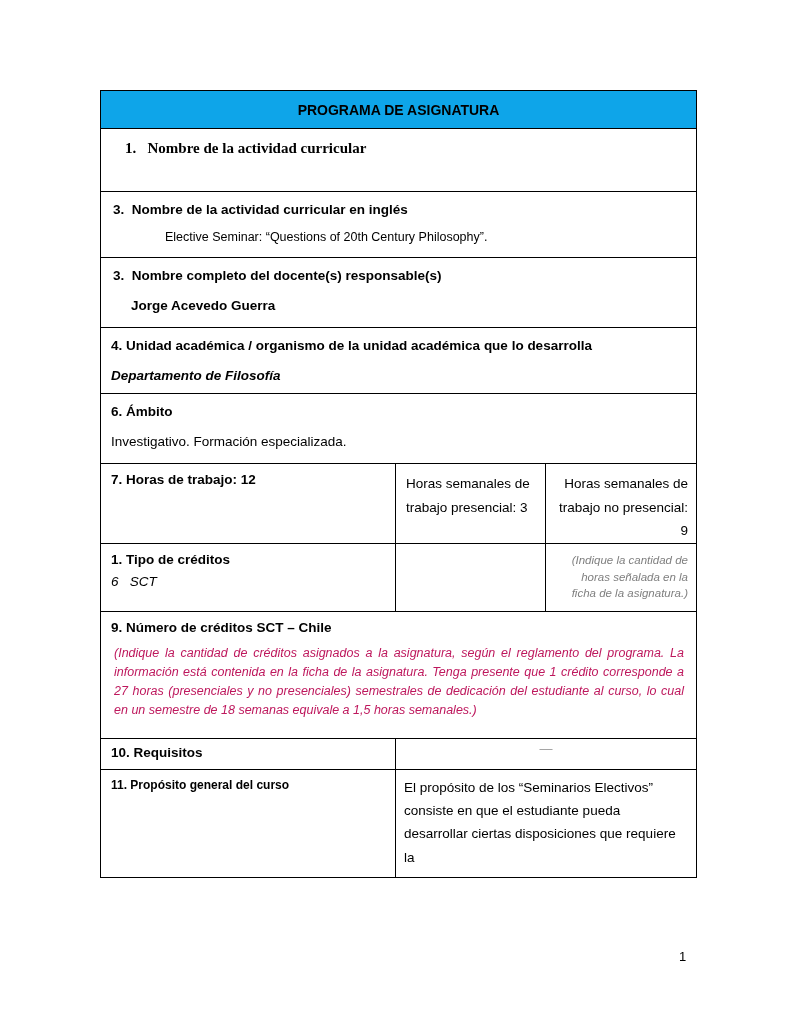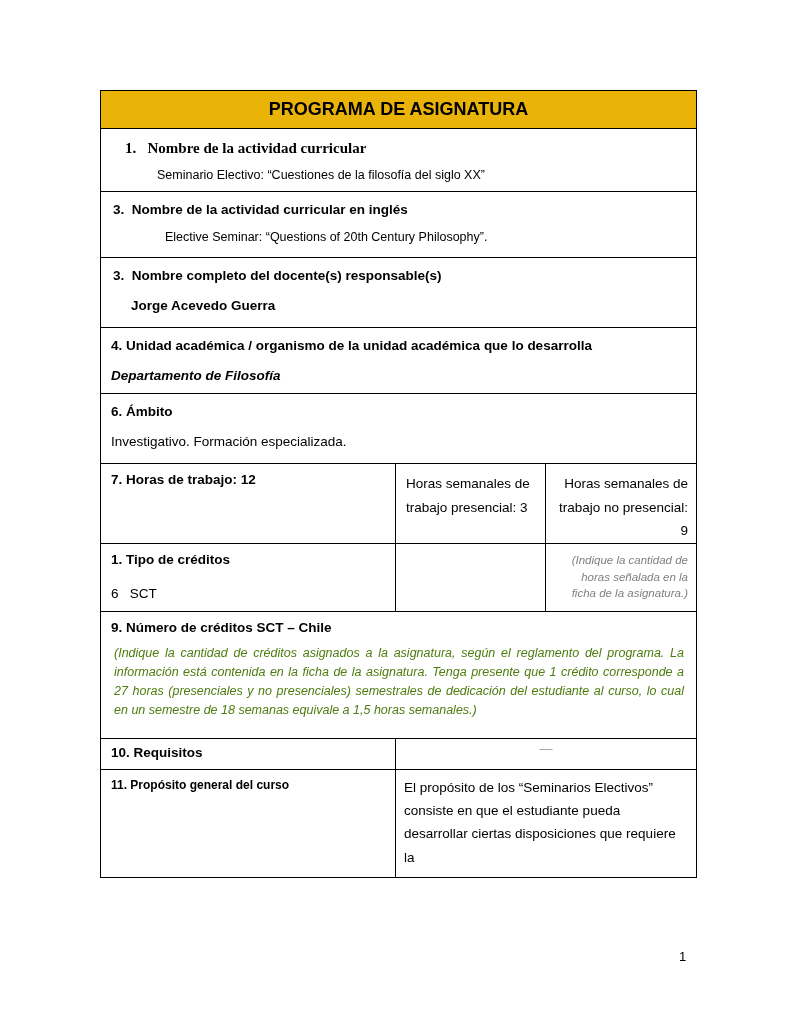--- a/index.html
+++ b/index.html
@@ -10,22 +10,22 @@
   }
   .doc-table {
     position:absolute; left:100px; top:90px; width:597px;
     border:1px solid #000; box-sizing:border-box; background:#fff;
   }
   .row { box-sizing:border-box; border-top:1px solid #000; position:relative; }
   .row:first-child { border-top:none; }
   .pre { white-space:pre-wrap; }
 
   .header-row {
-    height:37px; background:#eab308; display:flex; align-items:center; justify-content:center;
-    font-weight:bold; font-size:18px;
+    height:37px; background:#0ea5e9; display:flex; align-items:center; justify-content:center;
+    font-weight:bold; font-size:14px;
   }
 
   .t { font-weight:bold; font-size:13.5px; }
 
   .r1 { height:63px; padding:11px 10px 0 24px; }
   .r1 .t { font-family:"Liberation Serif", serif; font-size:15px; }
   .r1 .v { margin-top:11px; padding-left:32px; font-size:12.5px; }
 
   .r2 { height:66px; padding:10px 10px 0 12px; }
   .r2 .v { margin-top:13px; padding-left:52px; font-size:12.5px; }
@@ -46,26 +46,26 @@
   .cell { box-sizing:border-box; padding:8px 8px 0 10px; }
   .c-left  { width:294px; }
   .c-mid   { width:150px; border-left:1px solid #000; }
   .c-right { flex:1; border-left:1px solid #000;text-align:right; }
 
   .r7 { height:80px; }
   .r7 .c-left { font-weight:bold; font-size:13.5px; }
   .r7 .c-mid, .r7 .c-right { font-size:13.5px; line-height:1.75; }
 
   .r8 { height:68px; }
-  .r8 .c-left .v { margin-top:19px; font-size:13.5px; }
+  .r8 .c-left .v { margin-top:7px; font-size:13.5px;font-style:italic; }
   .r8 .c-right { color:#7f7f7f; font-style:italic; font-size:11.5px; line-height:1.45; }
 
   .r9 { height:127px; padding:8px 12px 0 10px; }
   .r9 .note {
-    margin-top:9px; padding-left:3px; color:#4d7c0f; font-style:italic;
+    margin-top:9px; padding-left:3px; color:#be185d; font-style:italic;
     font-size:12.5px; line-height:1.52; text-align:justify;
   }
 
   .r10 { height:31px; }
   .r10 .c-left { padding:6px 8px 0 10px; font-weight:bold; font-size:13.5px; }
   .r10 .c-right2 {
     flex:1; border-left:1px solid #000; box-sizing:border-box;
     color:#9a9a9a; text-align:center; padding-top:2px; font-size:13px;
   }
 
@@ -82,21 +82,20 @@
 <body>
 
 <div class="doc-table">
 
   <div class="row header-row">
     <span>PROGRAMA DE ASIGNATURA</span>
   </div>
 
   <div class="row r1">
     <div class="t pre">1.   Nombre de la actividad curricular</div>
-    <div class="v">Seminario Electivo: “Cuestiones de la filosofía del siglo XX”</div>
   </div>
 
   <div class="row r2">
     <div class="t pre">3.  Nombre de la actividad curricular en inglés</div>
     <div class="v">Elective Seminar: “Questions of 20th Century Philosophy”.</div>
   </div>
 
   <div class="row r3">
     <div class="t pre">3.  Nombre completo del docente(s) responsable(s)</div>
     <div class="v">Jorge Acevedo Guerra</div>

